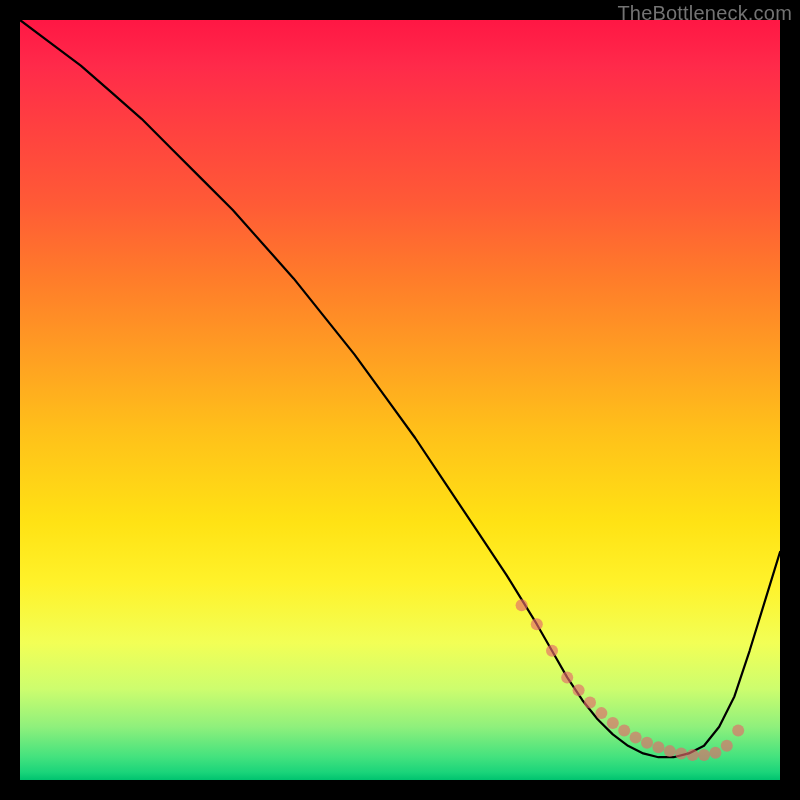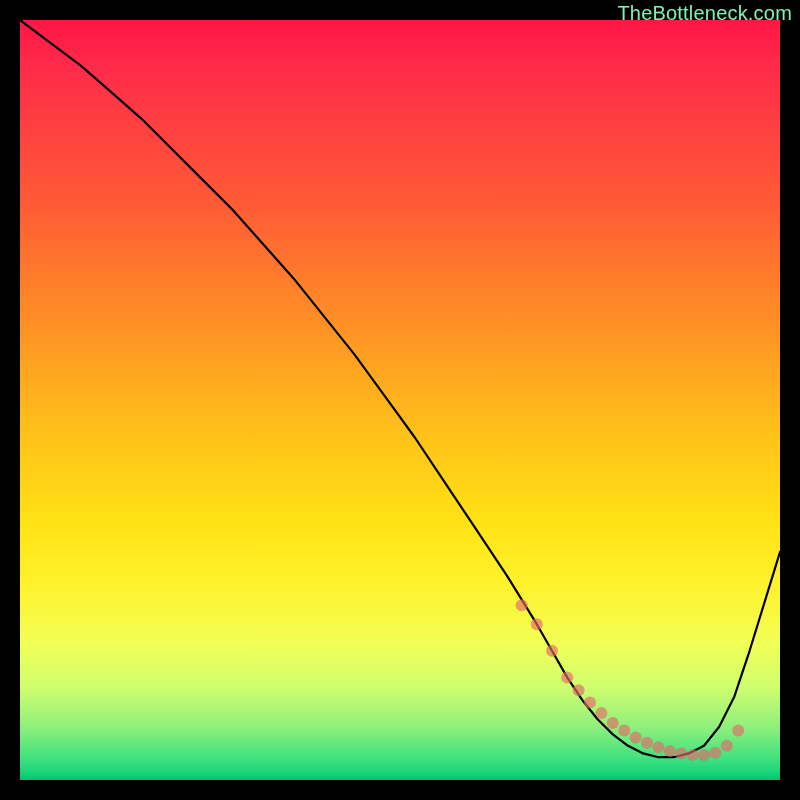--- a/index.html
+++ b/index.html
@@ -41,21 +41,21 @@
       #8ff07c 93%,
       #43e27e 97%,
       #1ad47a 99%,
       #00c36f 100%
     );
   }
   .watermark {
     position: absolute;
     top: 2px;
     right: 8px;
-    color: #86efac;
+    color: #737373;
     font-size: 20px;
     font-weight: 500;
     letter-spacing: 0.2px;
   }
   svg.curve {
     position: absolute;
     left: 0;
     top: 0;
     width: 760px;
     height: 760px;

